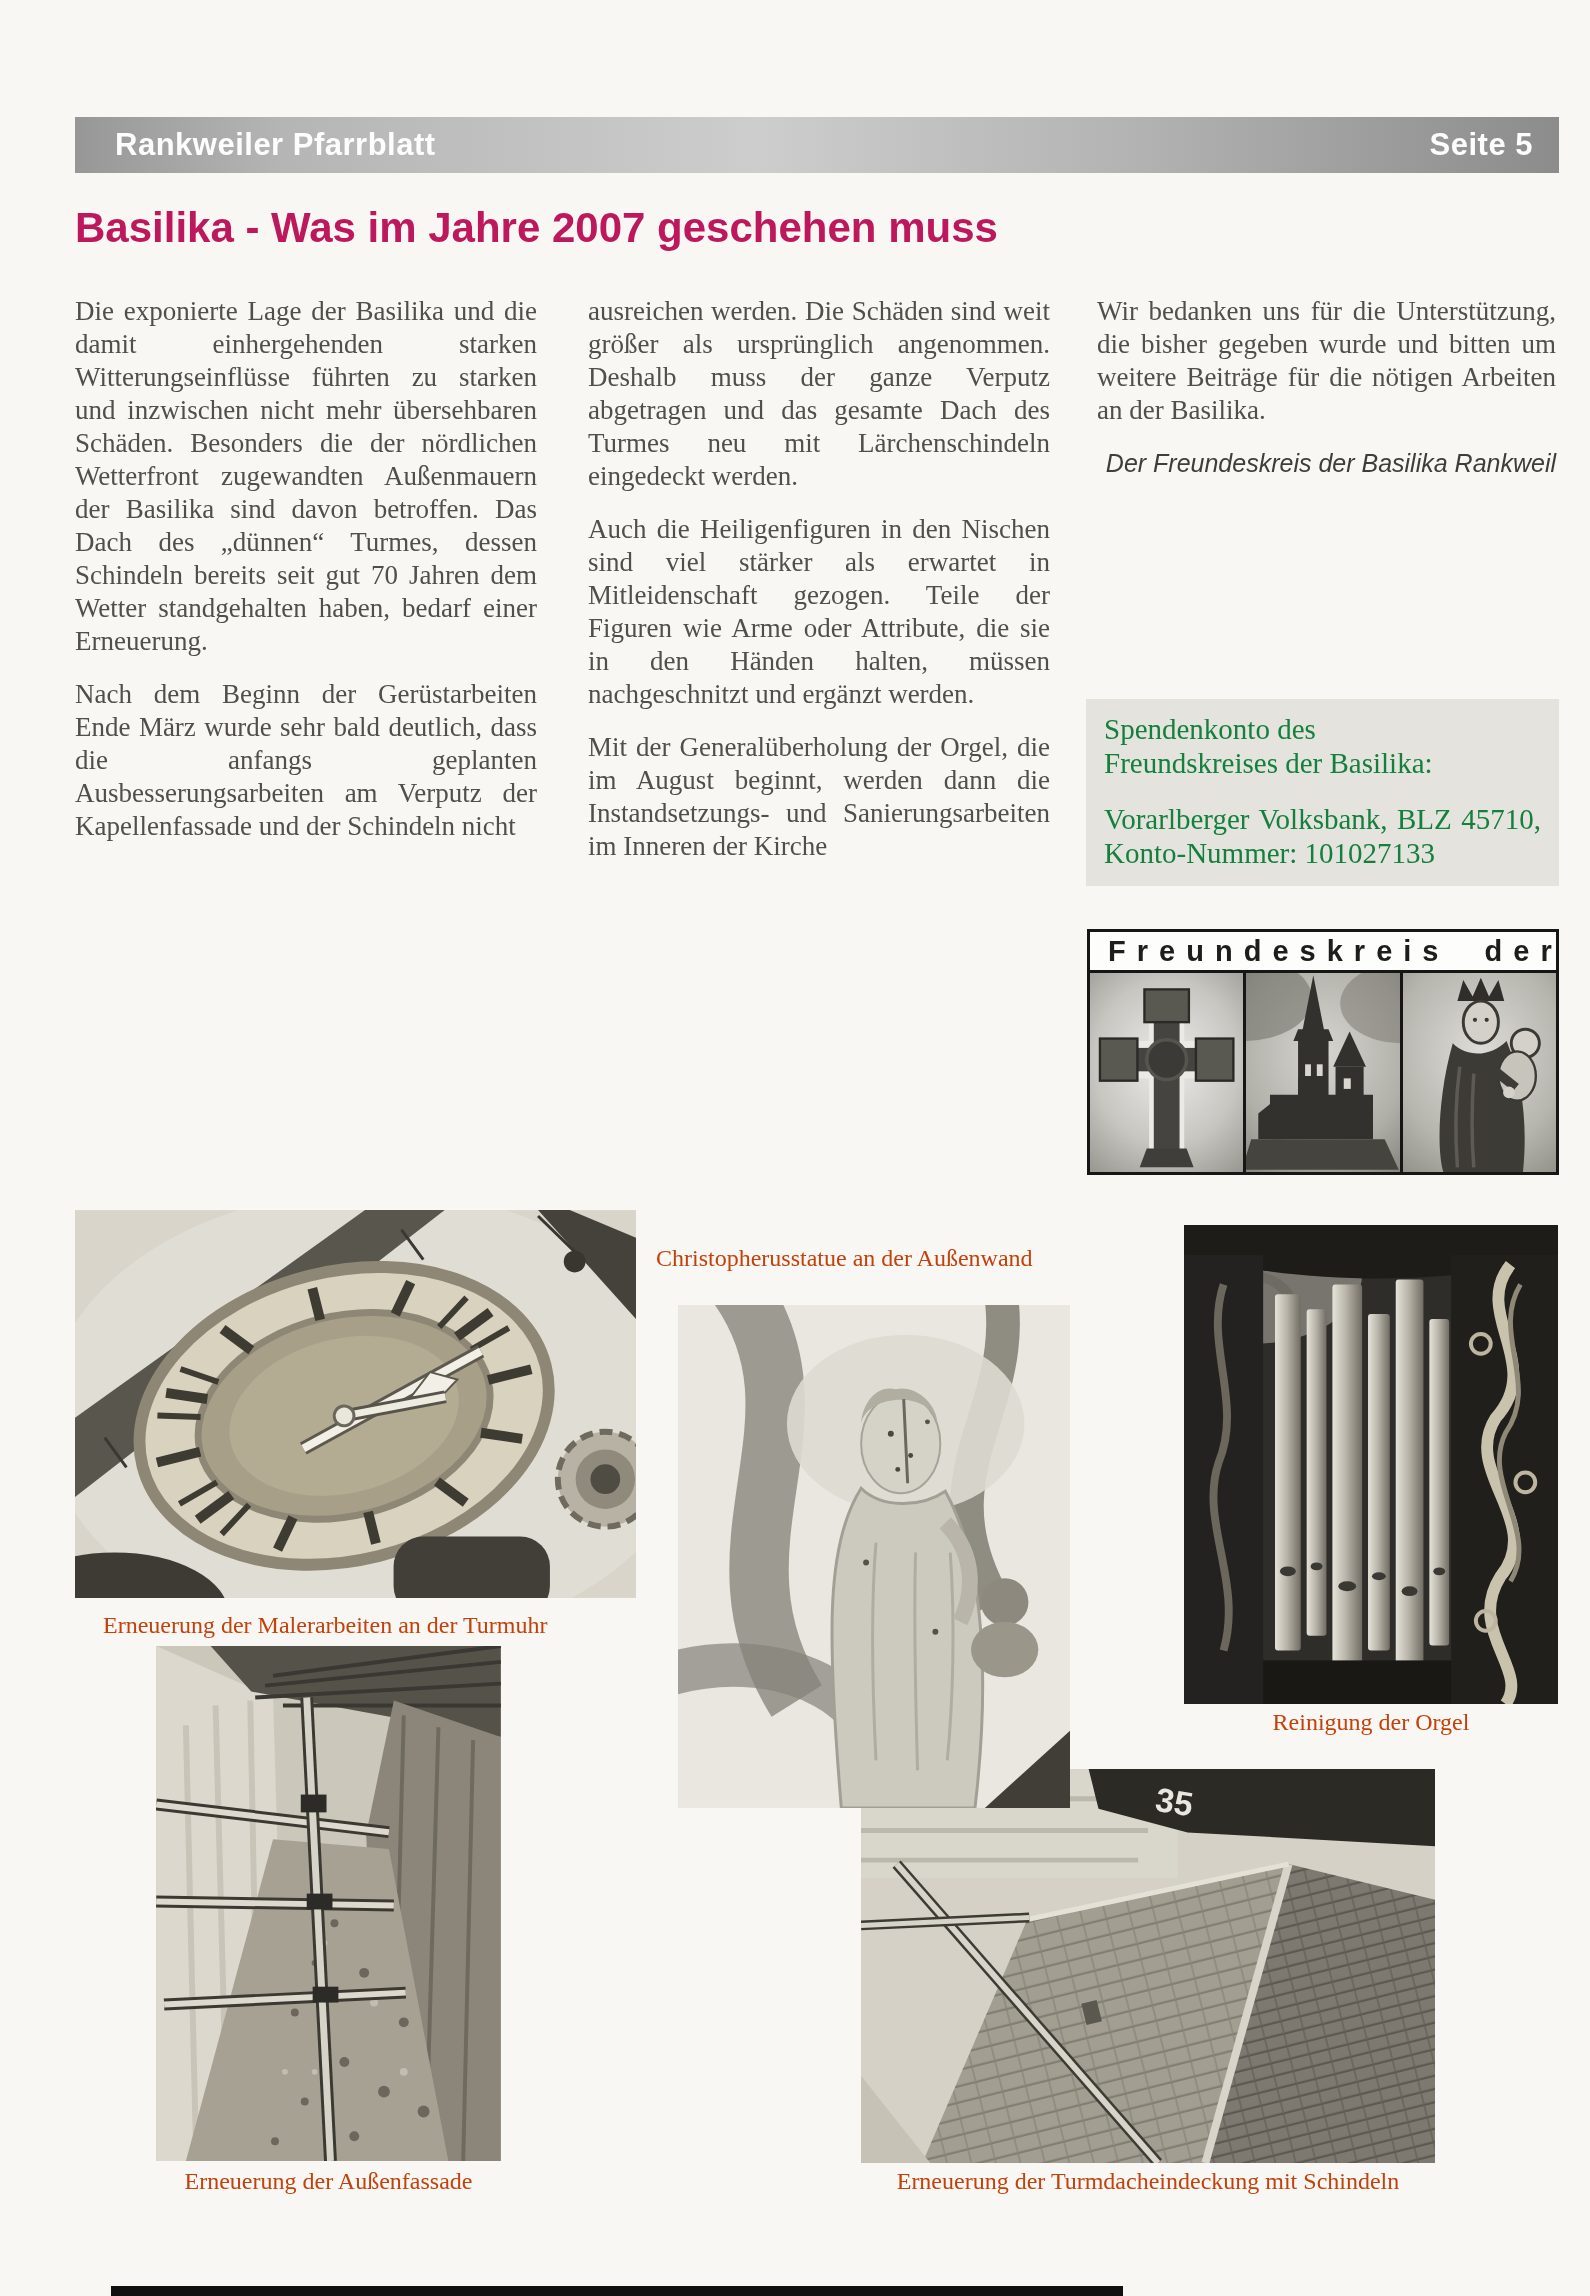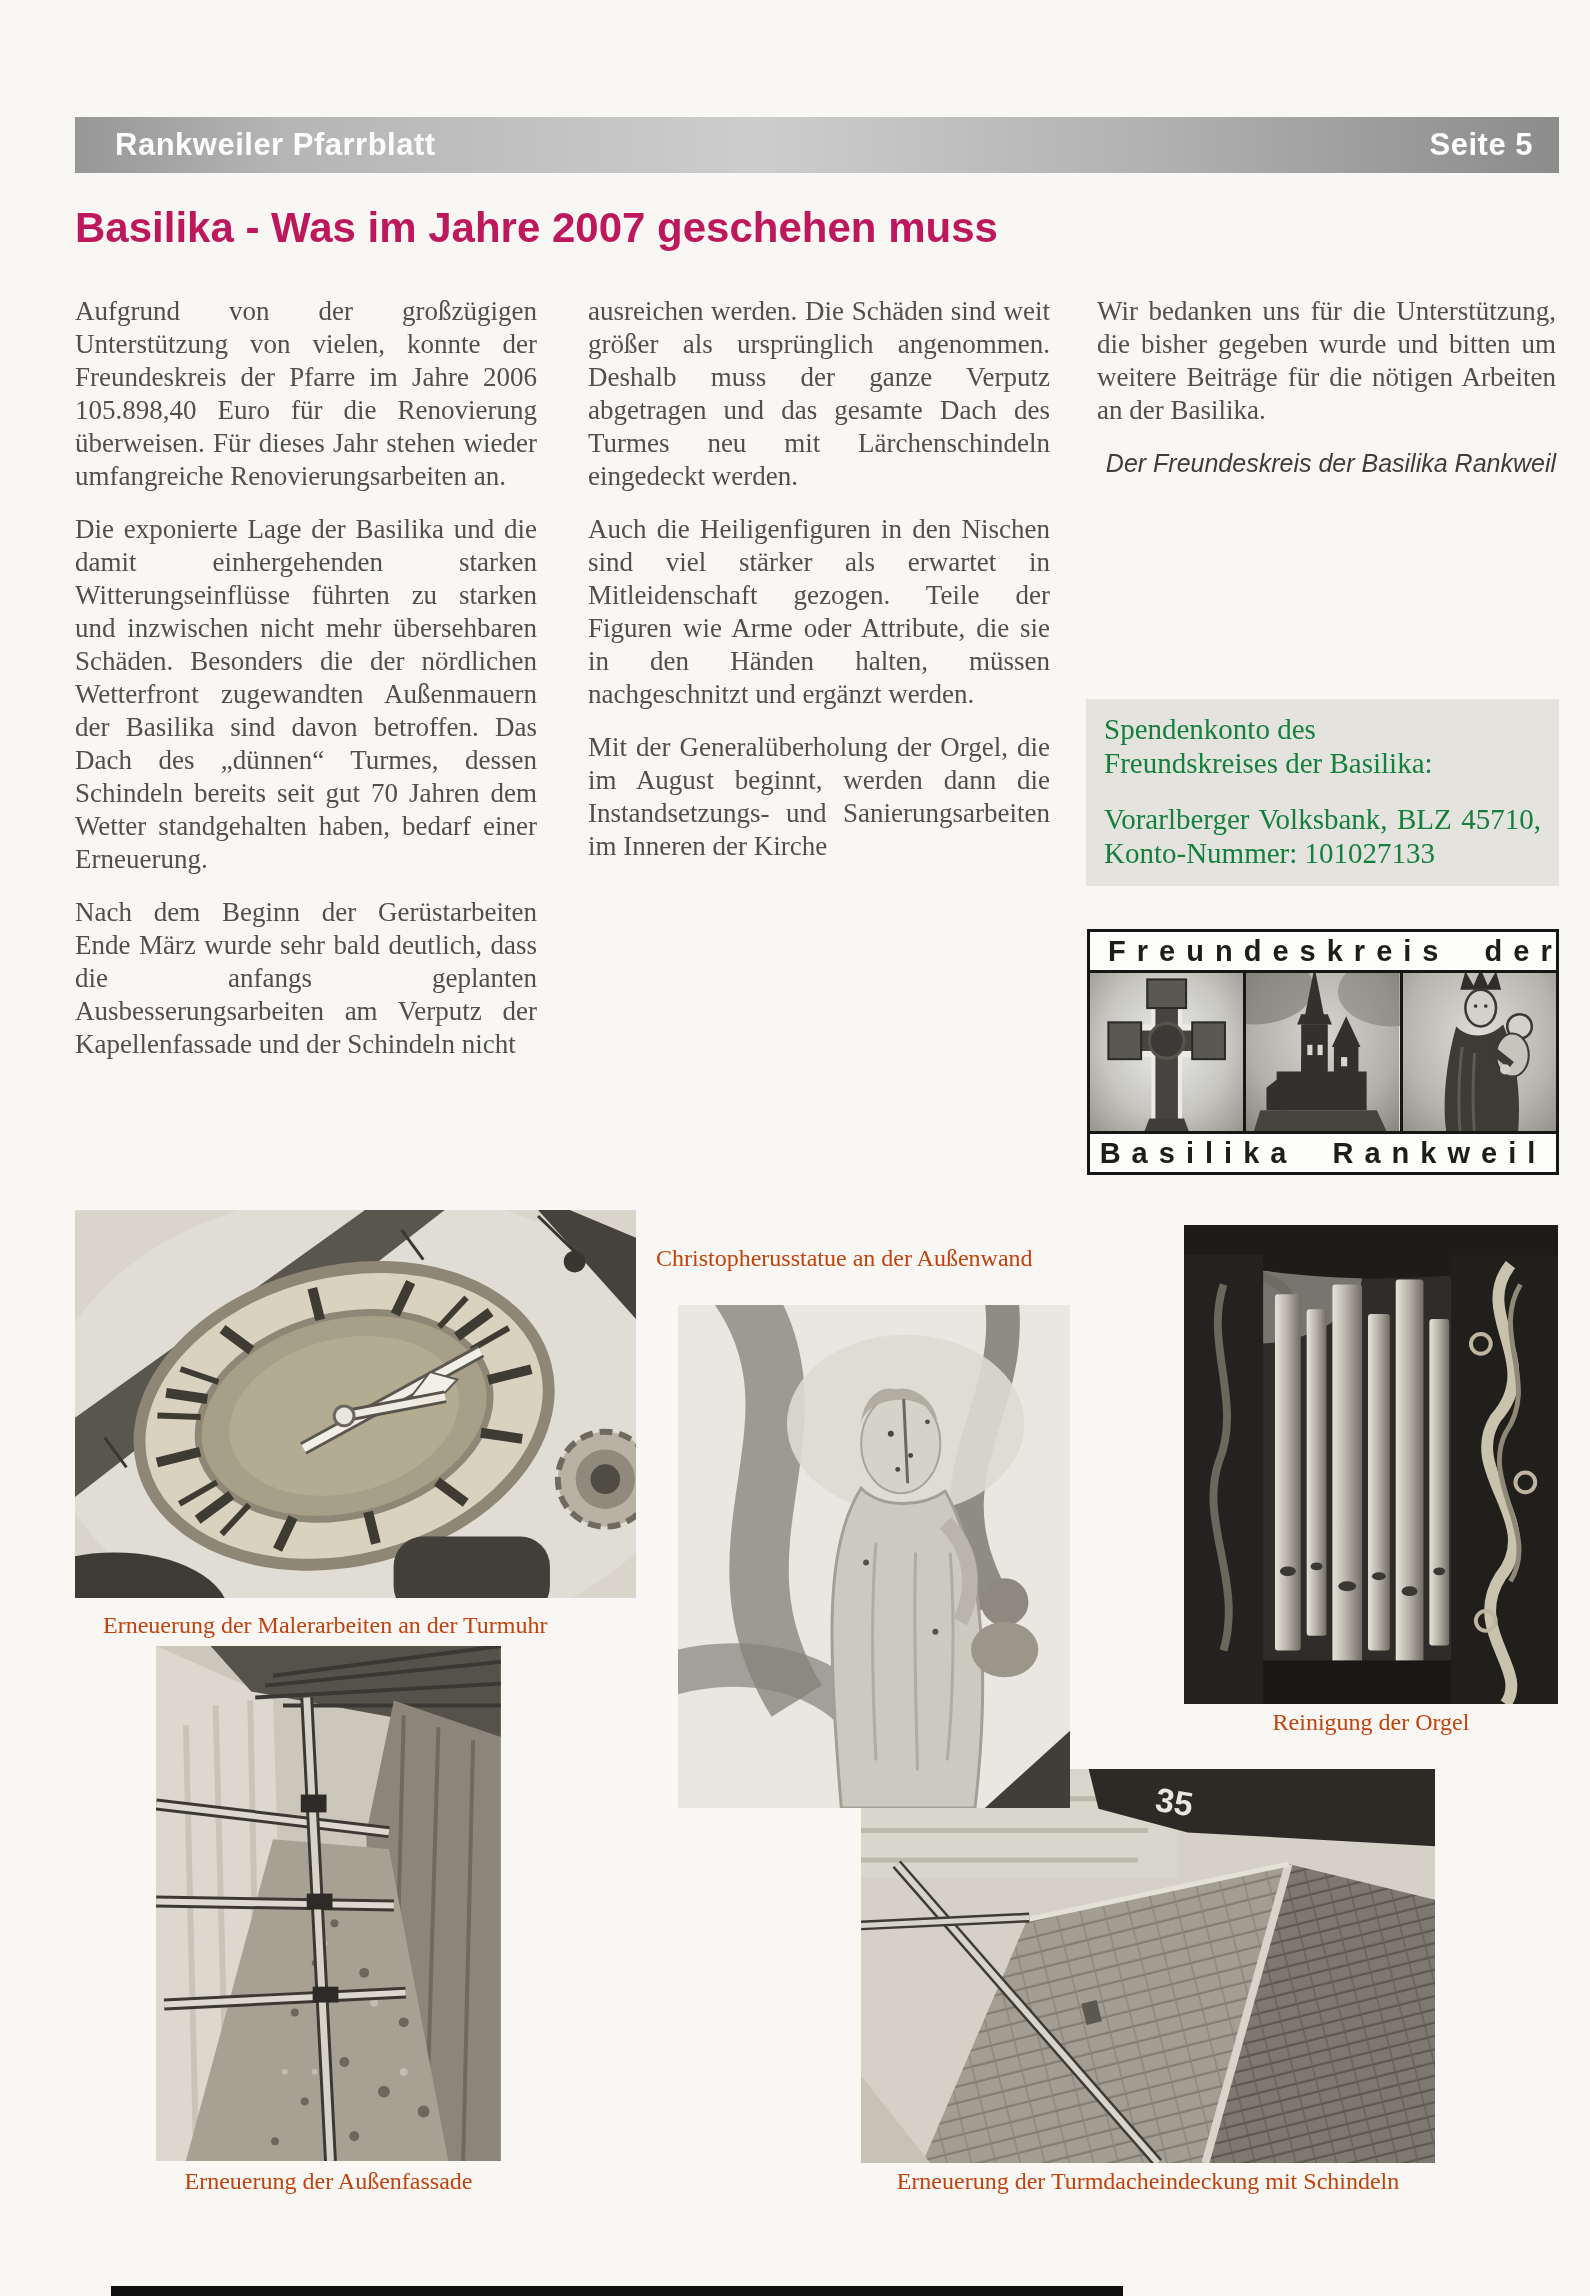--- a/index.html
+++ b/index.html
@@ -80,21 +80,20 @@
 <div id="page">
 
   <div class="header-bar">
     <span>Rankweiler Pfarrblatt</span>
     <span>Seite 5</span>
   </div>
 
   <h1 class="title">Basilika - Was im Jahre 2007 geschehen muss</h1>
 
   <div class="col col1">
-    <p>Aufgrund von der großzügigen Unterstützung von vielen, konnte der Freundeskreis der Pfarre im Jahre 2006 105.898,40 Euro für die Renovierung überweisen. Für dieses Jahr stehen wieder umfangreiche Renovierungsarbeiten an.</p>
     <p>Die exponierte Lage der Basilika und die damit einhergehenden starken Witterungseinflüsse führten zu starken und inzwischen nicht mehr übersehbaren Schäden. Besonders die der nördlichen Wetterfront zugewandten Außenmauern der Basilika sind davon betroffen. Das Dach des „dünnen“ Turmes, dessen Schindeln bereits seit gut 70 Jahren dem Wetter standgehalten haben, bedarf einer Erneuerung.</p>
     <p>Nach dem Beginn der Gerüstarbeiten Ende März wurde sehr bald deutlich, dass die anfangs geplanten Ausbesserungsarbeiten am Verputz der Kapellenfassade und der Schindeln nicht</p>
   </div>
 
   <div class="col col2">
     <p>ausreichen werden. Die Schäden sind weit größer als ursprünglich angenommen. Deshalb muss der ganze Verputz abgetragen und das gesamte Dach des Turmes neu mit Lärchenschindeln eingedeckt werden.</p>
     <p>Auch die Heiligenfiguren in den Nischen sind viel stärker als erwartet in Mitleidenschaft gezogen. Teile der Figuren wie Arme oder Attribute, die sie in den Händen halten, müssen nachgeschnitzt und ergänzt werden.</p>
     <p>Mit der Generalüberholung der Orgel, die im August beginnt, werden dann die Instandsetzungs- und Sanierungsarbeiten im Inneren der Kirche</p>
   </div>
 
@@ -176,21 +175,20 @@
           <circle cx="81" cy="40" r="1.8" fill="#3a3934"></circle>
           <path d="M52,60 C40,102 38,150 44,170 L112,170 C116,130 112,92 98,58 C84,72 64,72 52,60 Z" fill="#3c3b36"></path>
           <path d="M58,80 C54,110 54,140 56,166 M70,86 C68,116 68,142 70,166" stroke="#5c5a52" stroke-width="3" fill="none"></path>
           <circle cx="114" cy="60" r="12" fill="#d3d1c9" stroke="#3a3934" stroke-width="2.5"></circle>
           <ellipse cx="107" cy="88" rx="16" ry="21" fill="#c7c4bb" stroke="#3a3934" stroke-width="2"></ellipse>
           <line x1="86" y1="82" x2="106" y2="98" stroke="#3c3b36" stroke-width="8"></line>
           <circle cx="100" cy="102" r="5" fill="#d3d1c9"></circle>
         </svg>
       </div>
     </div>
-    <div class="logo-band logo-bottom">Basilika Rankweil</div>
   </div>
 
   <div class="photo" id="photo-clock">
     <svg viewBox="0 0 567 392">
       <rect width="567" height="392" fill="#d9d5cb"></rect>
       <ellipse cx="300" cy="210" rx="330" ry="230" fill="#e0ddd4"></ellipse>
       <polygon points="0,210 300,-5 380,-5 0,290" fill="#59564e"></polygon>
       <path d="M30,230 L52,260 M80,195 L102,225 M130,160 L152,190 M180,125 L202,155 M230,90 L252,120 M280,55 L302,85 M330,20 L352,50" stroke="#3a3833" stroke-width="3" fill="none"></path>
       <polygon points="468,0 567,110 567,28 500,0" fill="#45423c"></polygon>
       <line x1="468" y1="6" x2="505" y2="42" stroke="#38362f" stroke-width="3"></line>

